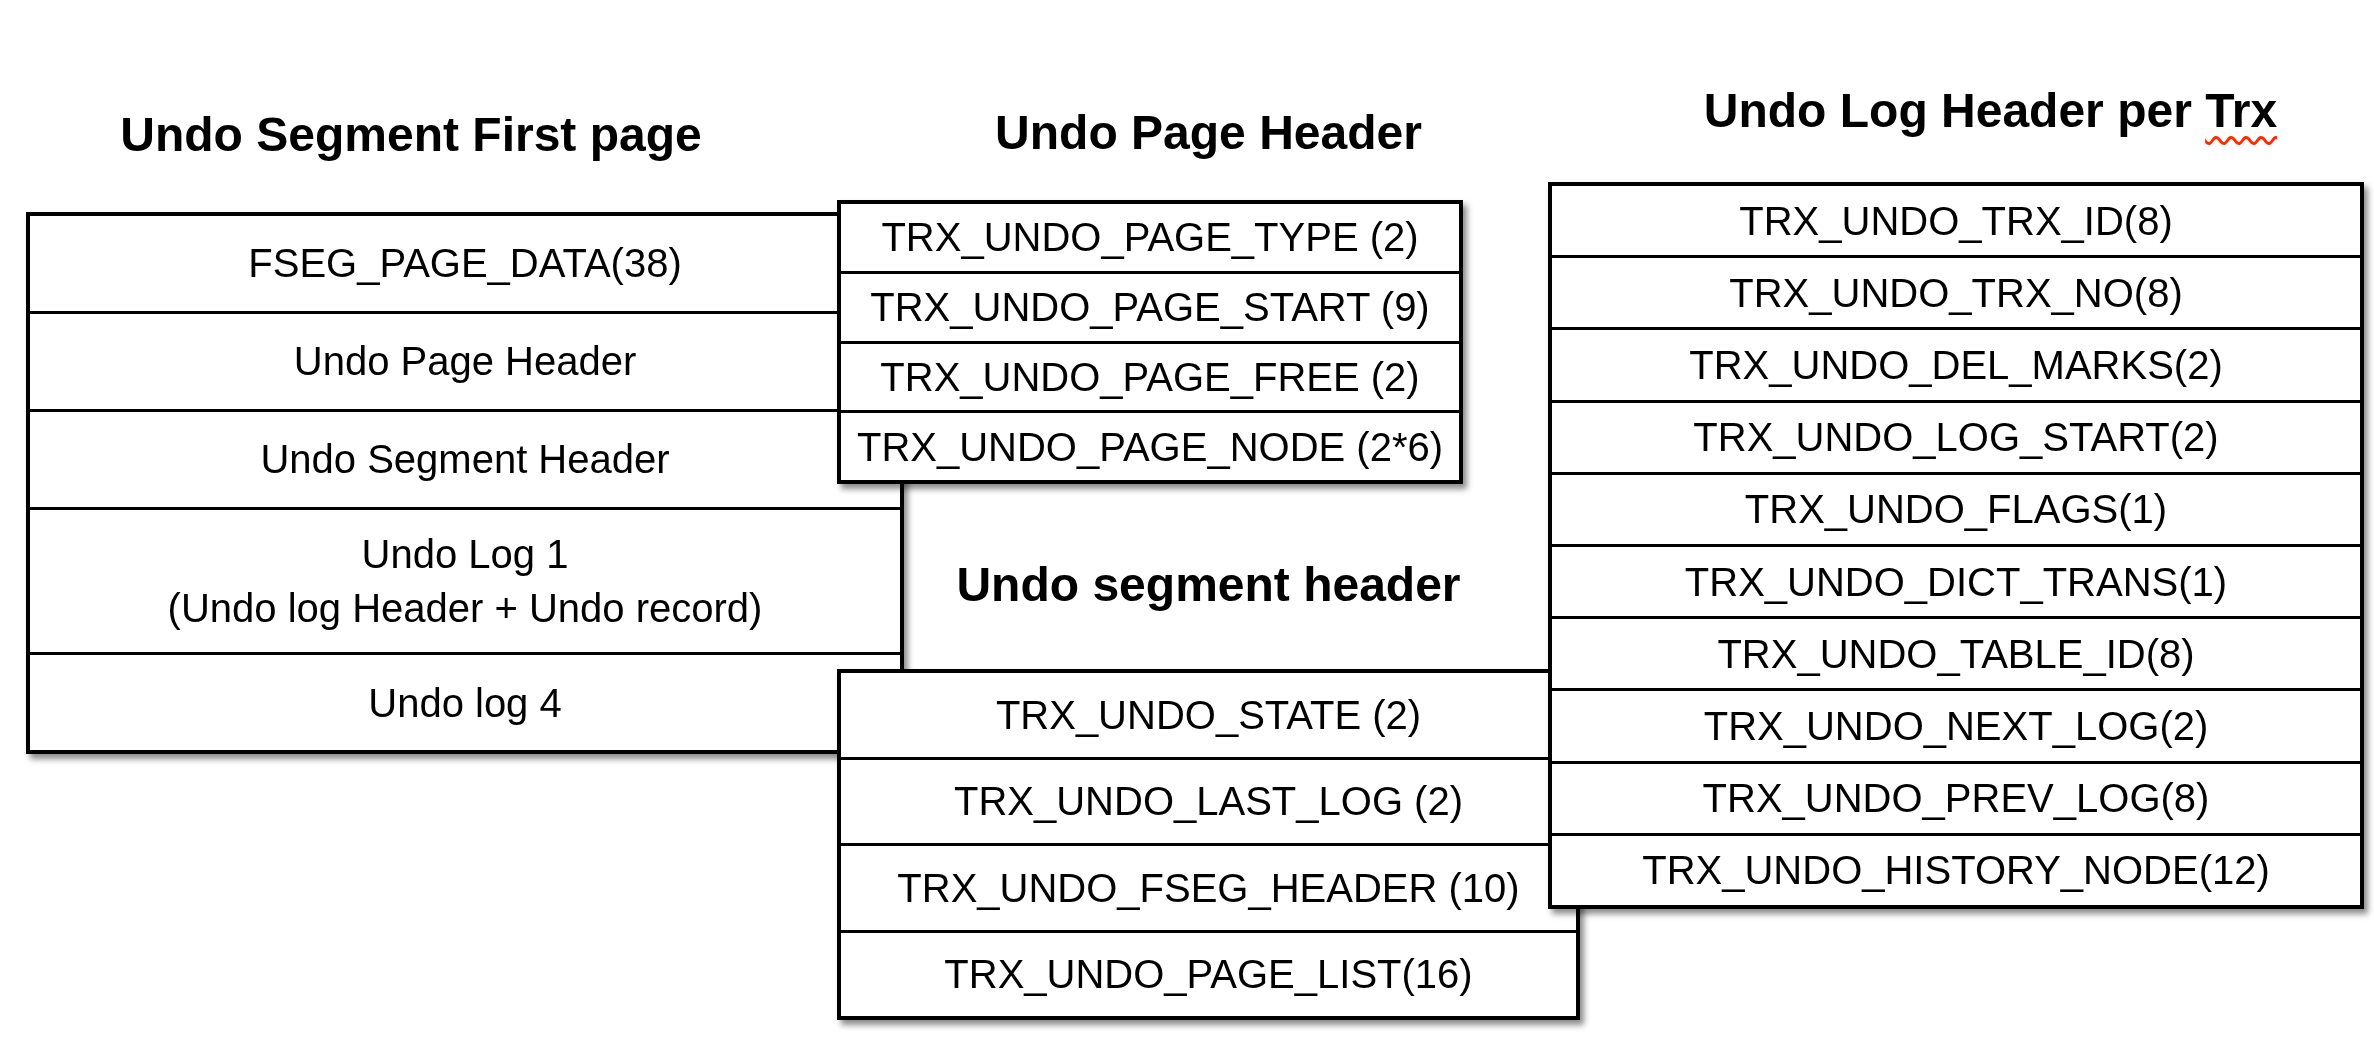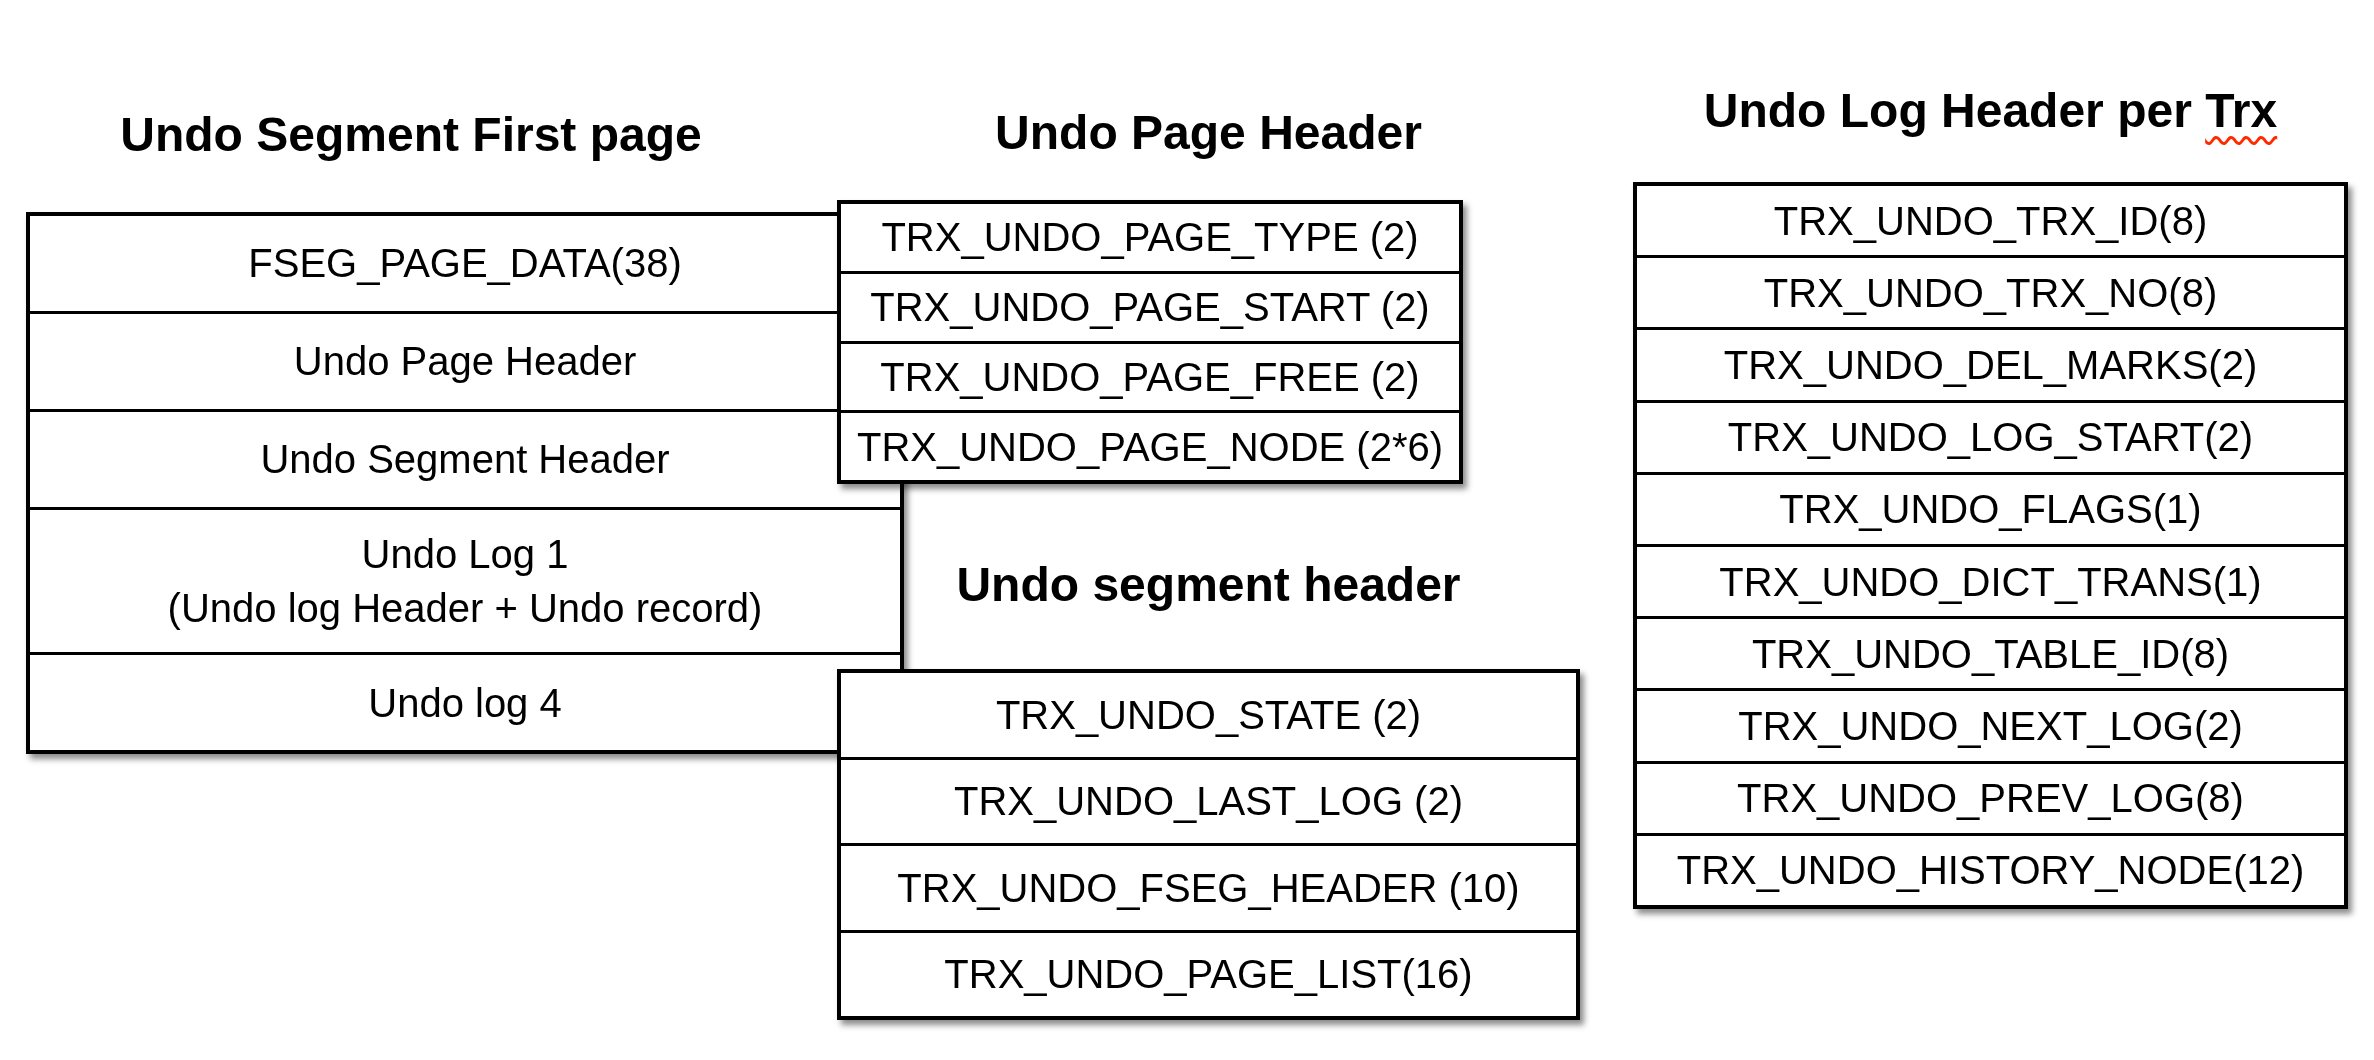--- a/index.html
+++ b/index.html
@@ -48,21 +48,21 @@
     text-underline-offset:9px;
   }
   
   #left-title   { left:26px;   top:106px; width:770px; }
   #left-table   { left:26px;   top:212px; width:878px; height:542px; }
   #mid-title-1  { left:837px;  top:104px; width:743px; }
   #mid-table-1  { left:837px;  top:200px; width:626px; height:284px; }
   #mid-title-2  { left:837px;  top:556px; width:743px; }
   #mid-table-2  { left:837px;  top:669px; width:743px; height:351px; }
   #right-title  { left:1633px; top:82px;  width:715px; }
-  #right-table  { left:1633px; top:182px; width:715px; height:727px; }
+  #right-table  { left:1548px; top:182px; width:816px; height:727px; }
 </style>
 </head>
 <body>
 
 <div class="ttl" id="left-title">Undo Segment First page</div>
 
 <div class="tbl" id="left-table">
   <div class="cell">
     <span>FSEG_PAGE_DATA(38)</span>
   </div>
@@ -81,21 +81,21 @@
   </div>
 </div>
 
 <div class="ttl" id="mid-title-1">Undo Page Header</div>
 
 <div class="tbl" id="mid-table-1">
   <div class="cell">
     <span>TRX_UNDO_PAGE_TYPE (2)</span>
   </div>
   <div class="cell">
-    <span>TRX_UNDO_PAGE_START (2)</span>
+    <span>TRX_UNDO_PAGE_START (9)</span>
   </div>
   <div class="cell">
     <span>TRX_UNDO_PAGE_FREE (2)</span>
   </div>
   <div class="cell">
     <span>TRX_UNDO_PAGE_NODE (2*6)</span>
   </div>
 </div>
 
 <div class="ttl" id="mid-title-2">Undo segment header</div>

